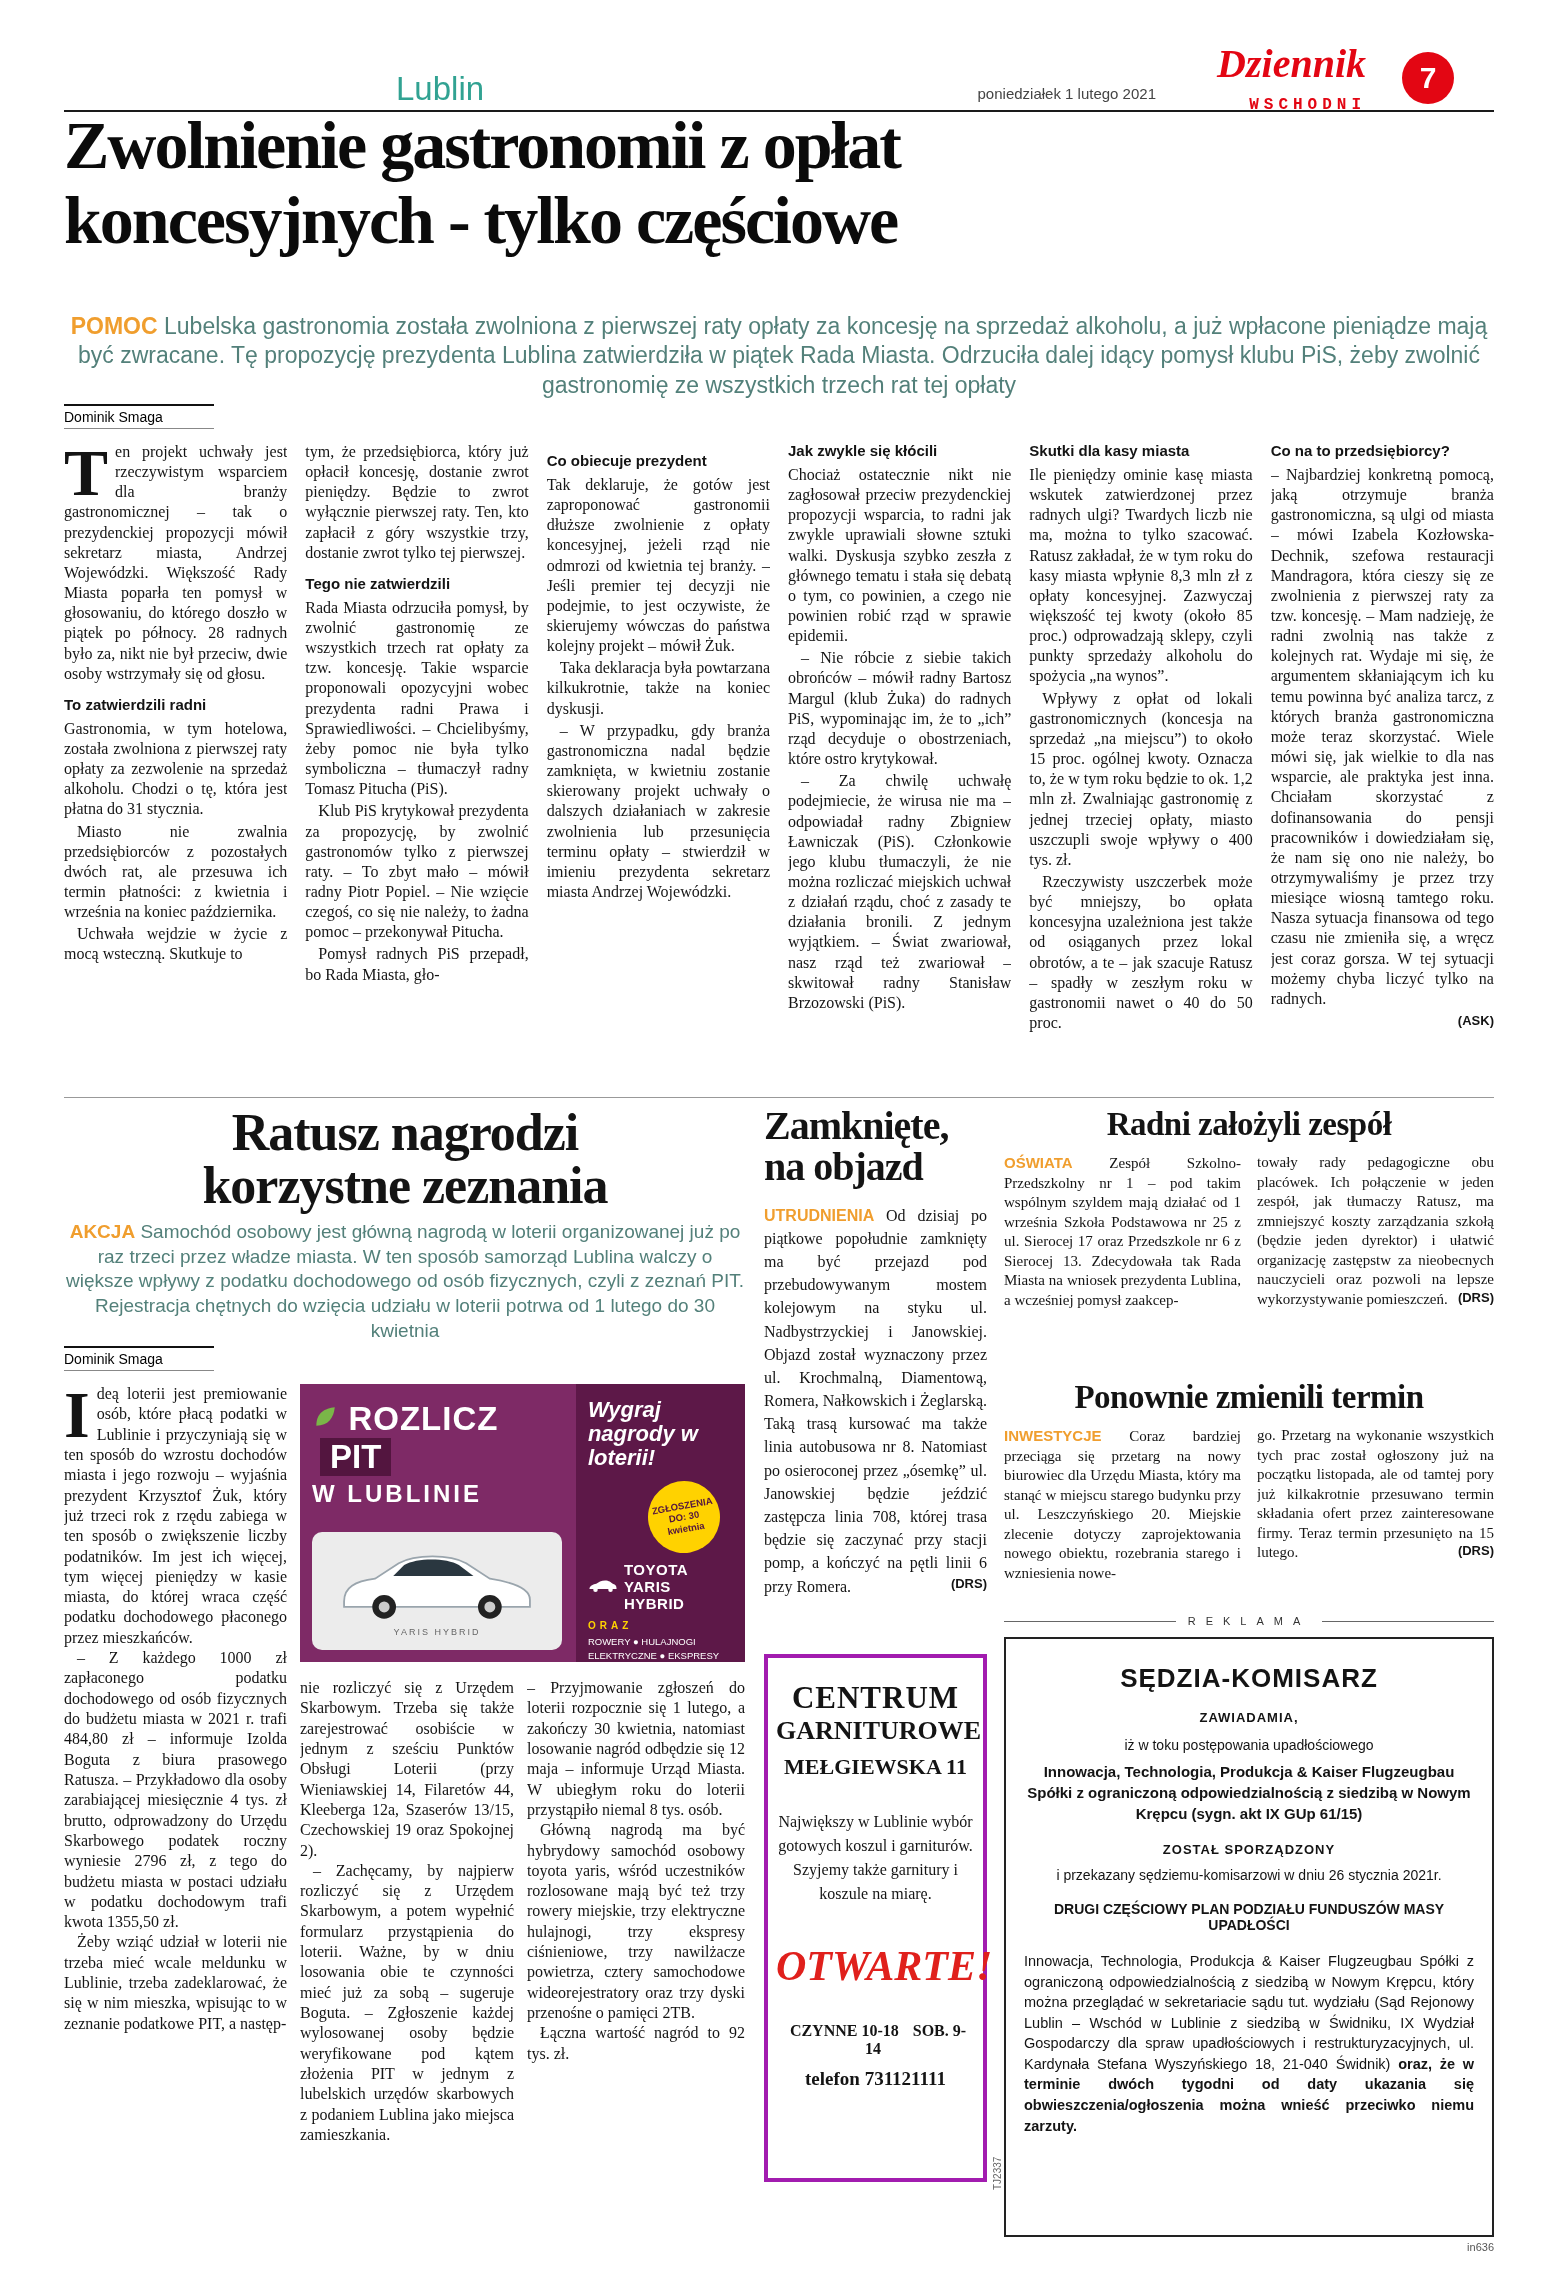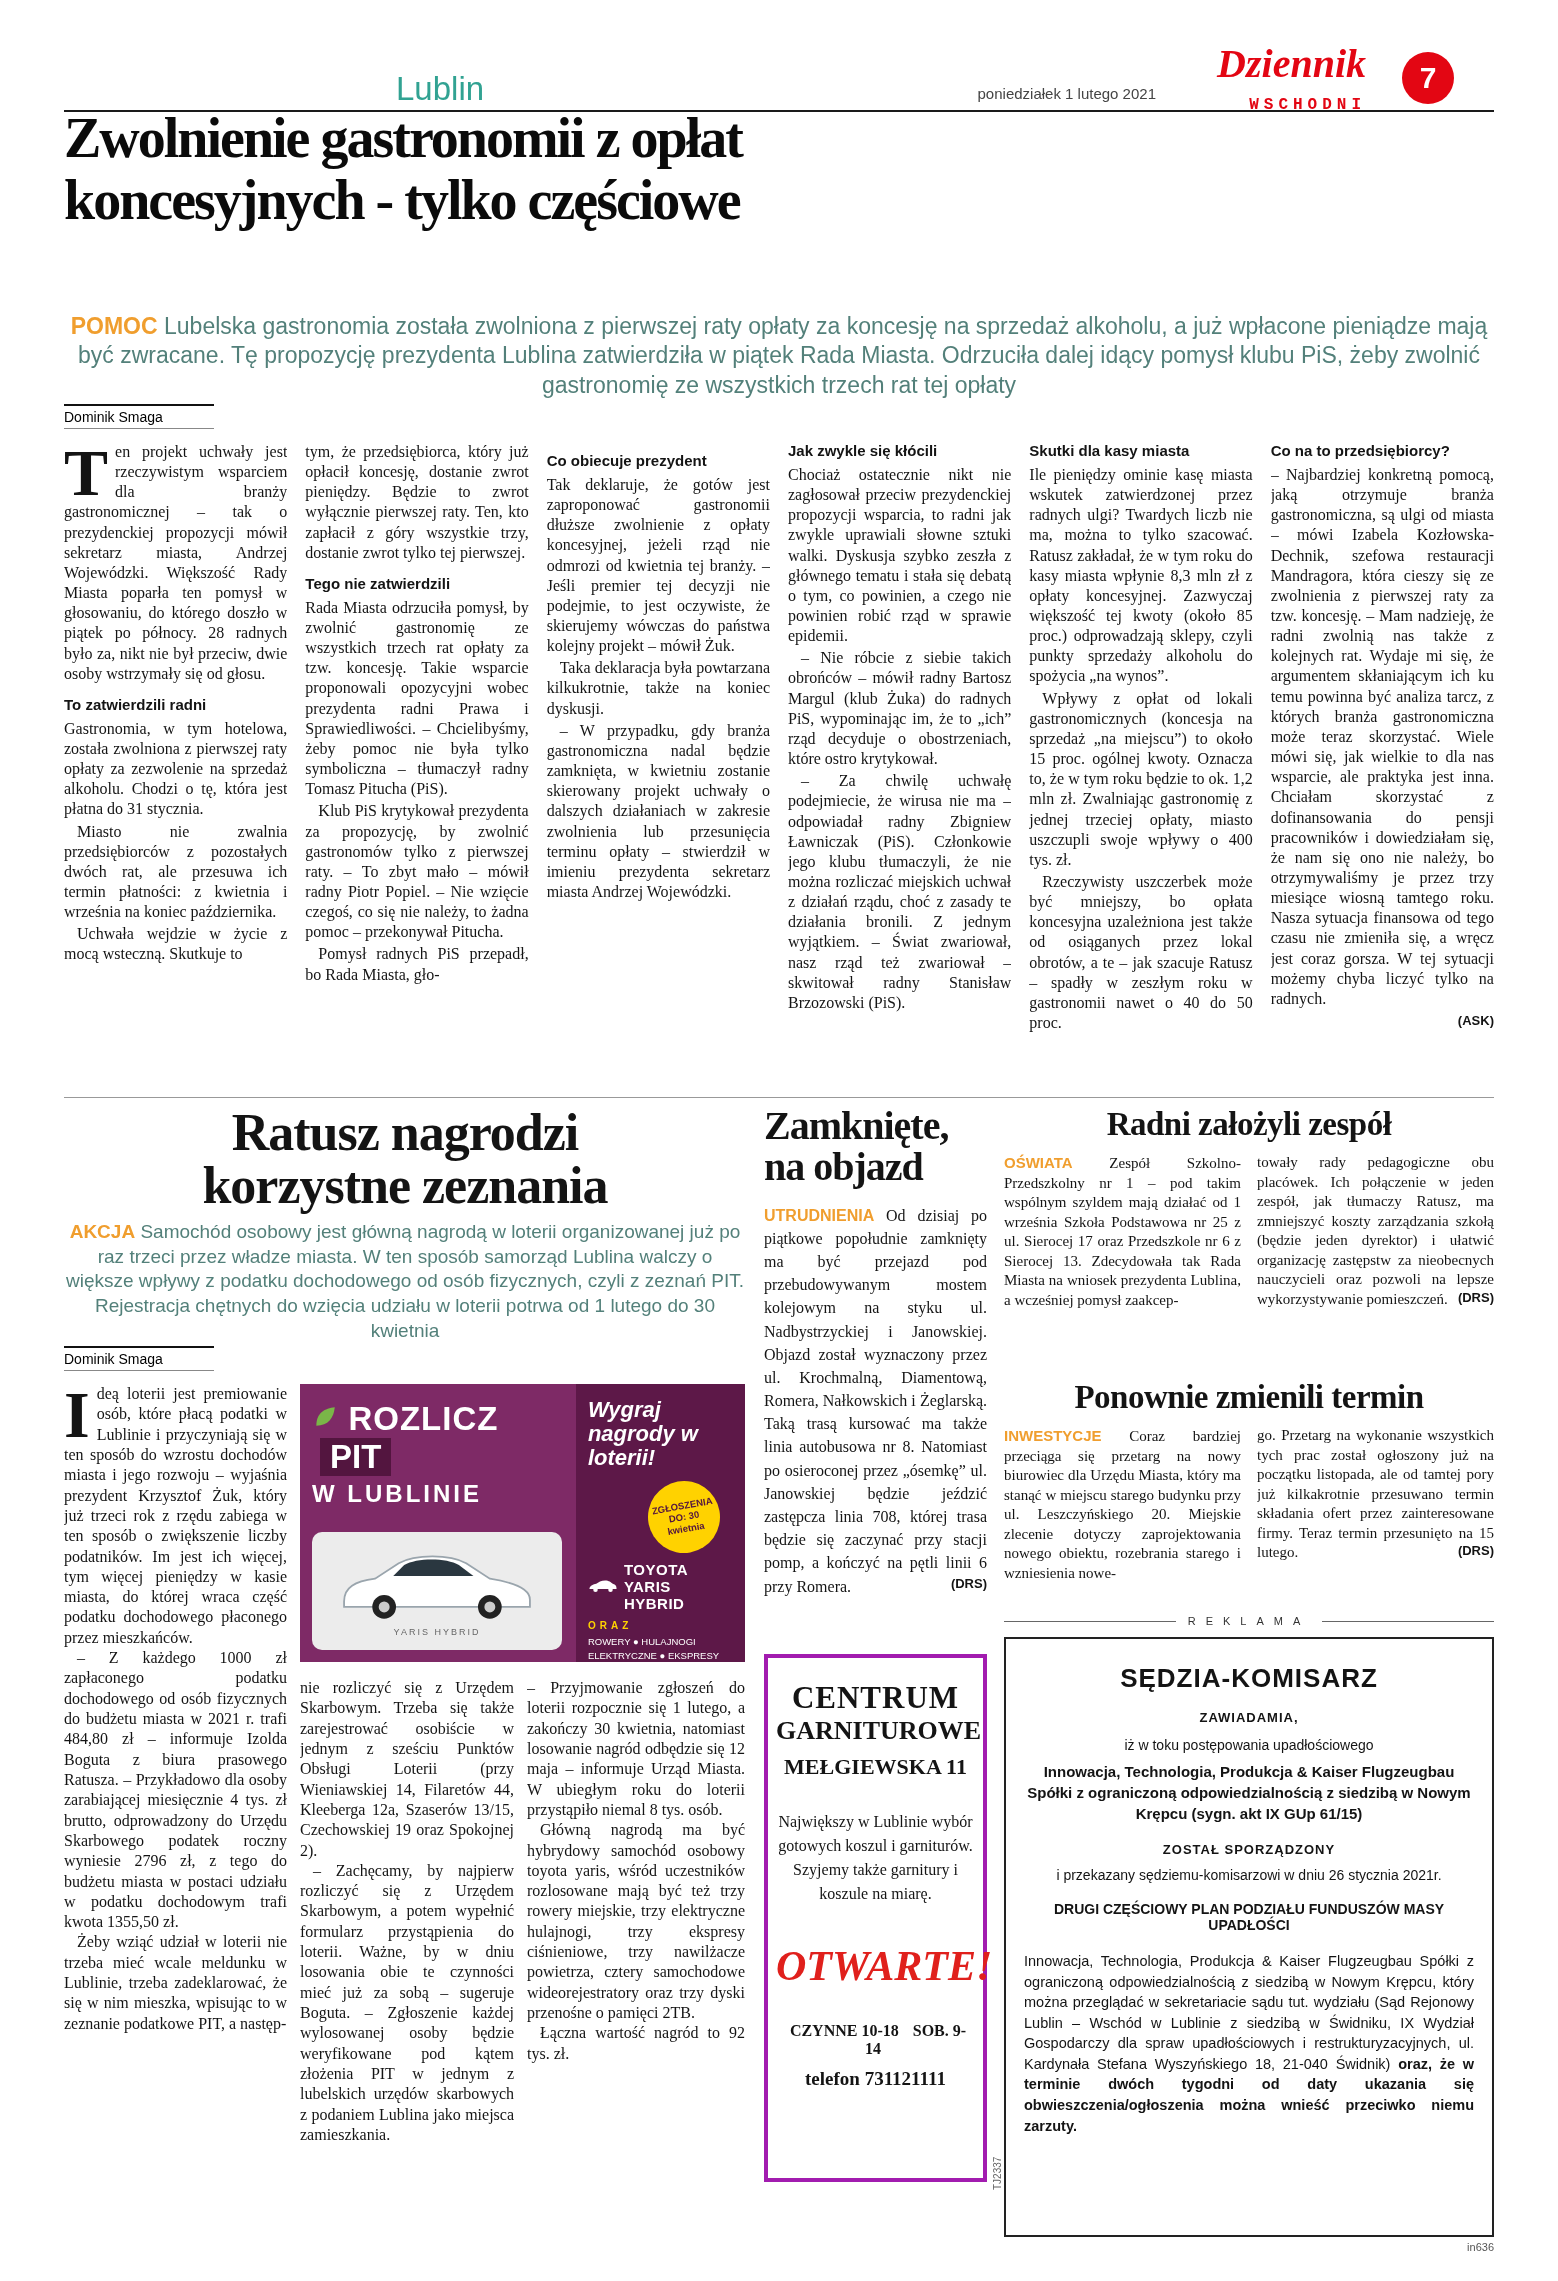--- a/index.html
+++ b/index.html
@@ -16,21 +16,21 @@
   .logo{ position:absolute; right:128px; bottom:-4px; text-align:right; }
   .logo-main{ display:block; color:#e30613; font-size:40px; font-weight:bold; font-style:italic; line-height:.9; }
   .logo-sub{ display:block; color:#e30613; font-size:16px; font-weight:bold; letter-spacing:5px;
              font-family:Liberation Mono, monospace; margin-top:14px; }
   .page-badge{ position:absolute; right:40px; top:-4px; width:52px; height:52px; border-radius:50%;
                background:#e30613; color:#fff; font-size:30px; font-weight:bold; display:flex;
                align-items:center; justify-content:center; font-family:"Liberation Sans",sans-serif; }
 
   
   .main-headline{ position:absolute; top:108px; left:64px; width:1430px; font-weight:bold;
-                  font-size:56px; line-height:1.1; letter-spacing:-2px; color:#0b0b0b; }
+                  font-size:68px; line-height:1.1; letter-spacing:-2px; color:#0b0b0b; }
   .main-lead{ position:absolute; top:312px; left:64px; width:1430px; text-align:center;
               font-family:"Liberation Sans",sans-serif; font-size:23px; line-height:1.28; color:#53807a; }
   .kicker{ color:#f09e2e; font-weight:bold; font-family:"Liberation Sans",sans-serif; }
   .byline{ position:absolute; width:150px; font-family:"Liberation Sans",sans-serif; font-size:14px;
            color:#000000; border-top:2px solid #111; border-bottom:1px solid #888; padding:3px 0; }
   .byline.b1{ top:404px; left:64px; }
   .byline.b2{ top:1346px; left:64px; }
 
   .main-cols{ position:absolute; top:442px; left:64px; width:1430px; height:652px; display:flex; gap:18px; }
   .ncol{ flex:1; overflow:hidden; font-size:16px; line-height:1.26; text-align:justify; }

